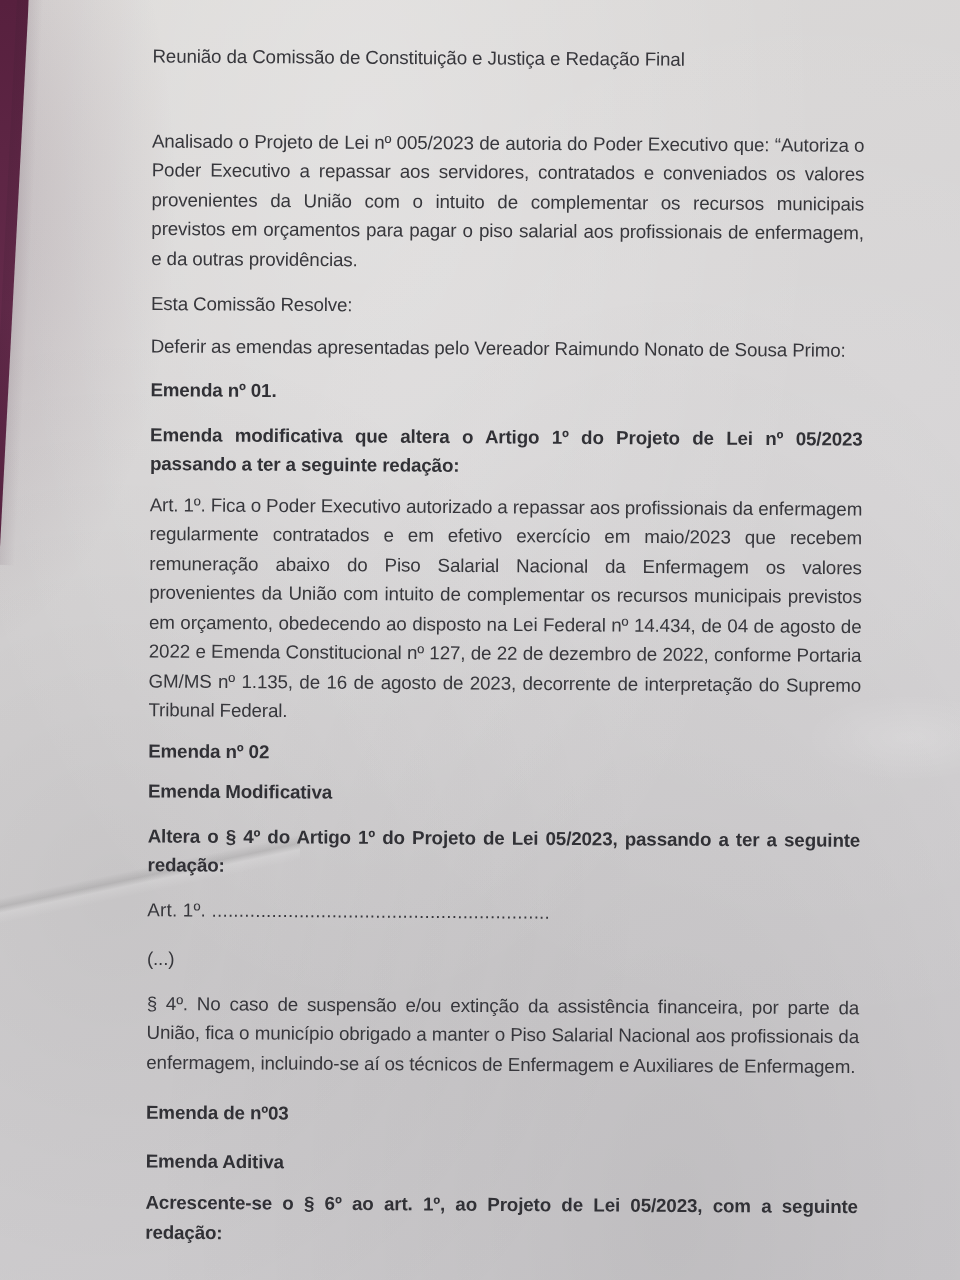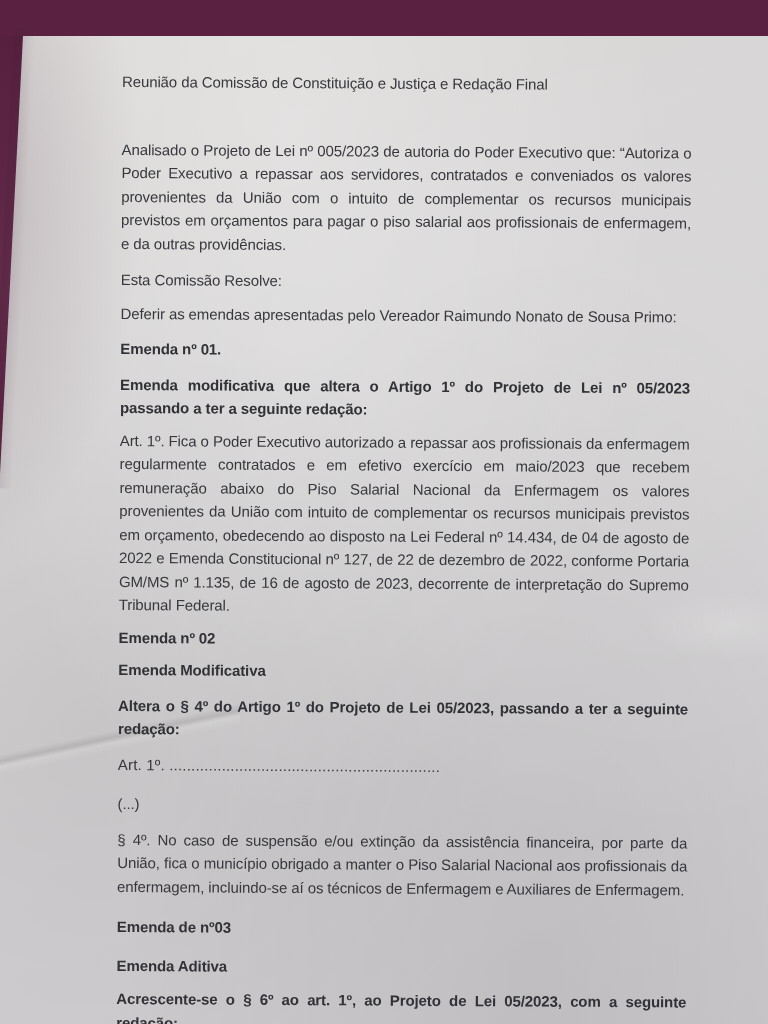--- a/index.html
+++ b/index.html
@@ -19,21 +19,20 @@
   .paper {
     position: absolute;
     inset: 0;
     background:
       radial-gradient(260px 520px at -40px 160px, rgba(70, 35, 58, 0.20), transparent 70%),
       radial-gradient(ellipse at 38% 10%, rgba(255,255,255,0.25), transparent 55%),
       radial-gradient(ellipse at 85% 40%, rgba(255,255,255,0.10), transparent 50%),
       radial-gradient(ellipse at 12% 70%, rgba(0,0,0,0.06), transparent 45%),
       radial-gradient(ellipse at 70% 95%, rgba(0,0,0,0.07), transparent 55%),
       linear-gradient(158deg, #dcdad8 0%, #d5d3d4 45%, #cccacd 100%);
-    margin-top: 36px;
   }
 
   
   .bg-wedge {
     position: absolute;
     left: 0;
     top: 0;
     width: 30px;
     height: 445px;
     background: linear-gradient(to bottom, #57203e 0%, #632a4a 55%, #5a2342 100%);

